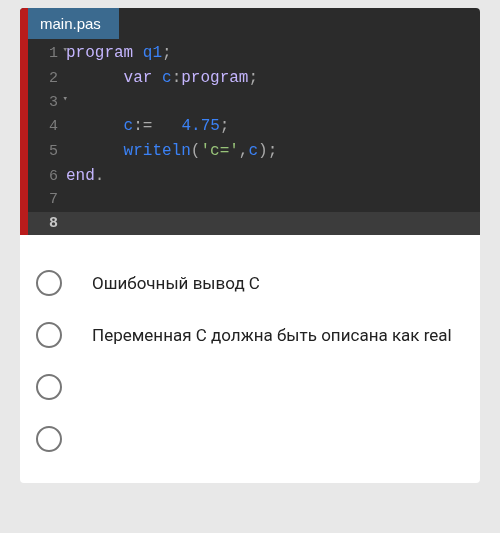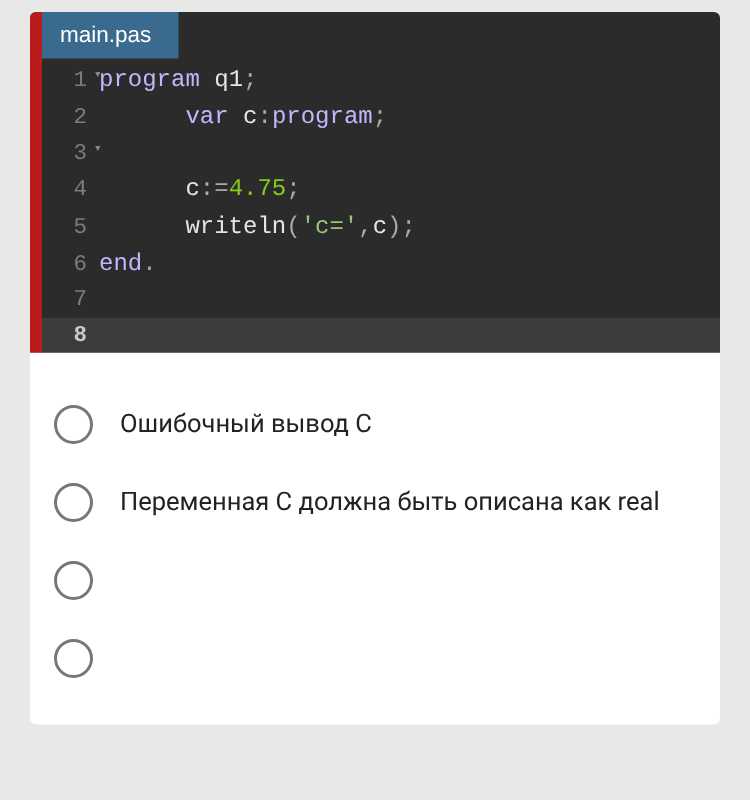--- a/index.html
+++ b/index.html
@@ -64,32 +64,32 @@
     right: -2px;
     top: 2px;
     font-size: 9px;
     color: #888;
   }
   .code {
     white-space: pre;
     color: #ccc;
   }
   .kw { color: #c4b5fd; }
-  .ident { color: #e5e5e5; }
-  .num { color: #84cc16; }
+  .ident { color: #3b82f6; }
+  .num { color: #3b82f6; margin-left: 29px; }
   .str { color: #98c379; }
   .punct { color: #aaa; }
 
   .options {
     padding: 22px 14px 18px 14px;
   }
   .option {
     display: flex;
     align-items: center;
-    gap: 18px;
+    gap: 30px;
     padding: 13px 2px;
   }
   .radio {
     width: 26px;
     height: 26px;
     border: 2px solid #777;
     border-radius: 50%;
     flex-shrink: 0;
   }
   .opt-label {

